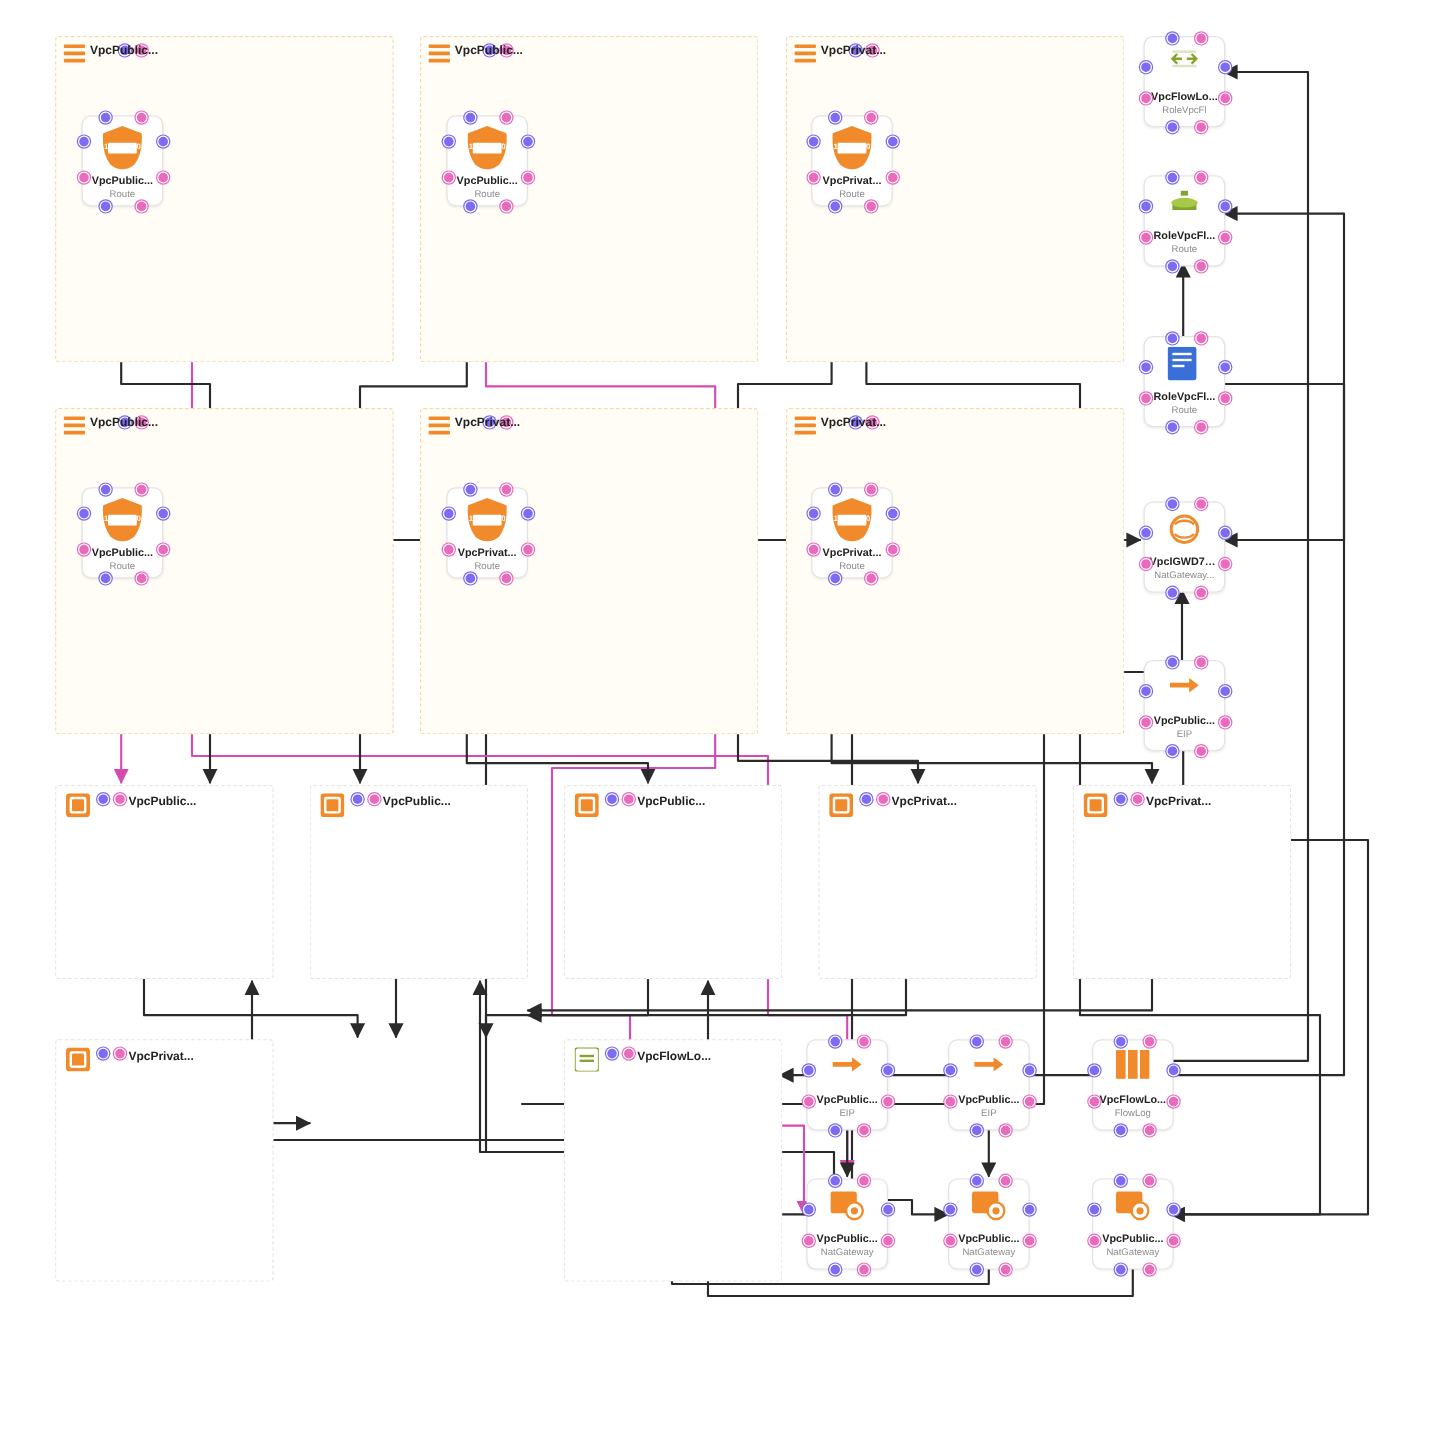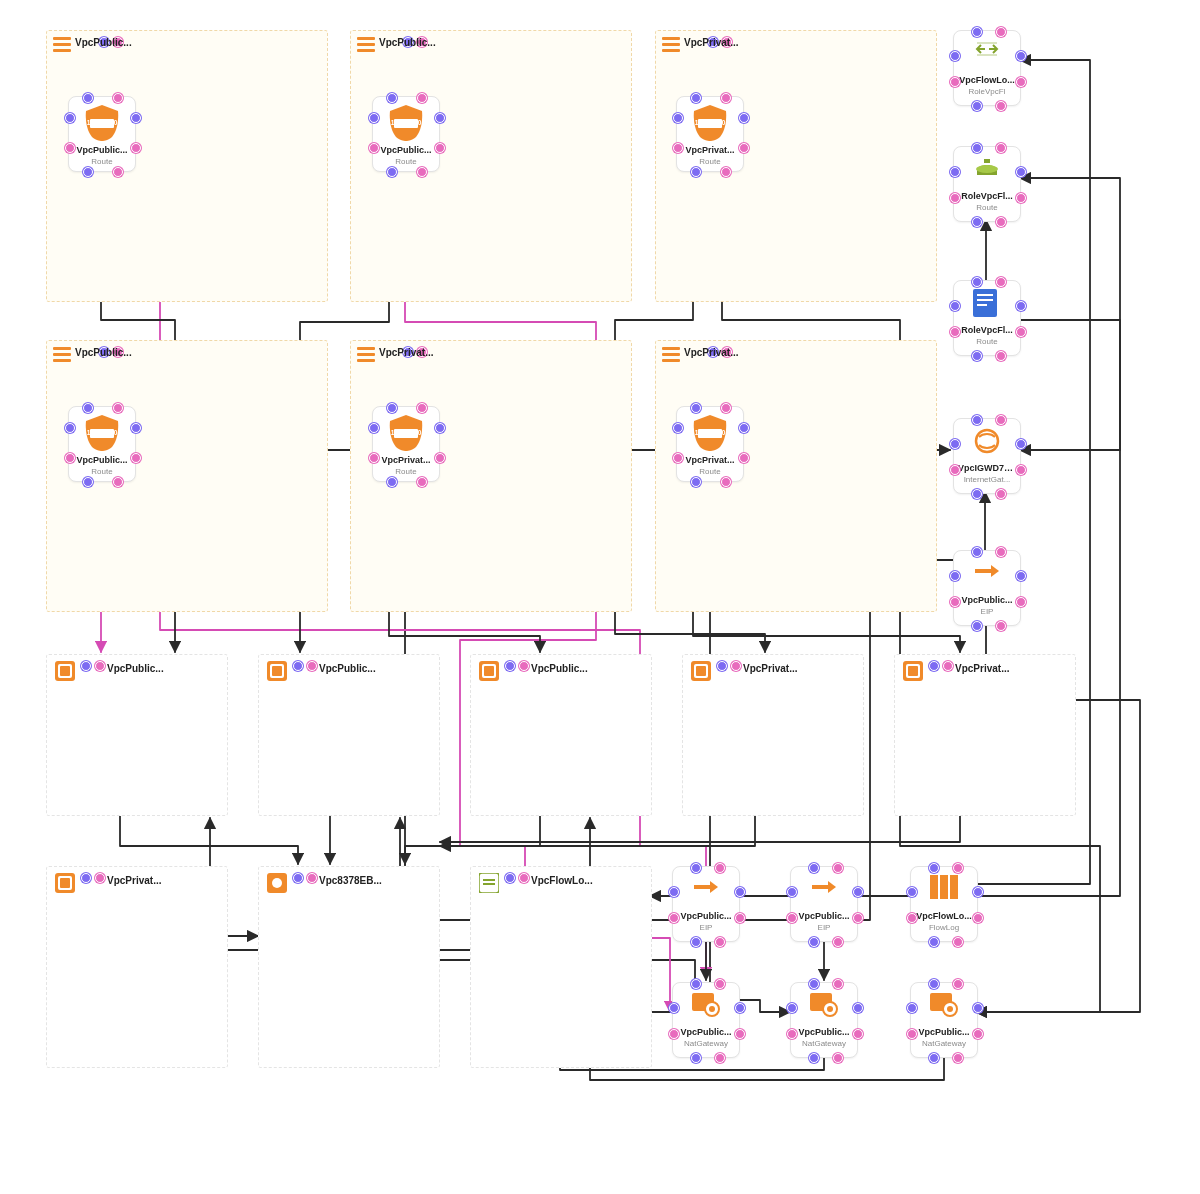--- a/index.html
+++ b/index.html
@@ -320,28 +320,20 @@
       <div class="plabel" style="left: 60px;">VpcPrivat...</div>
     </div>
     <div class="panel" style="left: 46px; top: 866px; width: 180px; height: 200px;">
       <div class="picon"><svg width="20" height="20">
           <use href="#i-subnet"></use>
         </svg></div>
       <div class="dot blue" style="left: 34px; top: 6px;"></div>
       <div class="dot pink" style="left: 48px; top: 6px;"></div>
       <div class="plabel" style="left: 60px;">VpcPrivat...</div>
     </div>
-    <div class="panel" style="left: 258px; top: 866px; width: 180px; height: 200px;">
-      <div class="picon"><svg width="20" height="20">
-          <use href="#i-vpc"></use>
-        </svg></div>
-      <div class="dot blue" style="left: 34px; top: 6px;"></div>
-      <div class="dot pink" style="left: 48px; top: 6px;"></div>
-      <div class="plabel" style="left: 60px;">Vpc8378EB...</div>
-    </div>
     <div class="panel" style="left: 470px; top: 866px; width: 180px; height: 200px;">
       <div class="picon"><svg width="20" height="20">
           <use href="#i-loggroup"></use>
         </svg></div>
       <div class="dot blue" style="left: 34px; top: 6px;"></div>
       <div class="dot pink" style="left: 48px; top: 6px;"></div>
       <div class="plabel" style="left: 60px;">VpcFlowLo...</div>
     </div>
     <div class="node" style="left: 953px; top: 30px; width: 66px; height: 74px;">
       <div class="icon" style="top: 8px;"><svg width="28" height="28">
@@ -386,21 +378,21 @@
       <div class="dot blue" style="left: 18px; top: -4px;"></div>
       <div class="dot pink" style="left: 42px; top: -4px;"></div>
       <div class="dot blue" style="left: 18px; top: 70px;"></div>
       <div class="dot pink" style="left: 42px; top: 70px;"></div>
     </div>
     <div class="node" style="left: 953px; top: 418px; width: 66px; height: 74px;">
       <div class="icon" style="top: 8px;"><svg width="28" height="28">
           <use href="#i-igw"></use>
         </svg></div>
       <div class="nlabel" style="top: 44px;">VpcIGWD7B...</div>
-      <div class="nsub" style="top: 56px;">InternetGat...</div>
+      <div class="nsub" style="top: 56px;">NatGateway...</div>
       <div class="dot blue" style="left: -4px; top: 20px;"></div>
       <div class="dot pink" style="left: -4px; top: 46px;"></div>
       <div class="dot blue" style="left: 62px; top: 20px;"></div>
       <div class="dot pink" style="left: 62px; top: 46px;"></div>
       <div class="dot blue" style="left: 18px; top: -4px;"></div>
       <div class="dot pink" style="left: 42px; top: -4px;"></div>
       <div class="dot blue" style="left: 18px; top: 70px;"></div>
       <div class="dot pink" style="left: 42px; top: 70px;"></div>
     </div>
     <div class="node" style="left: 953px; top: 550px; width: 66px; height: 74px;">

